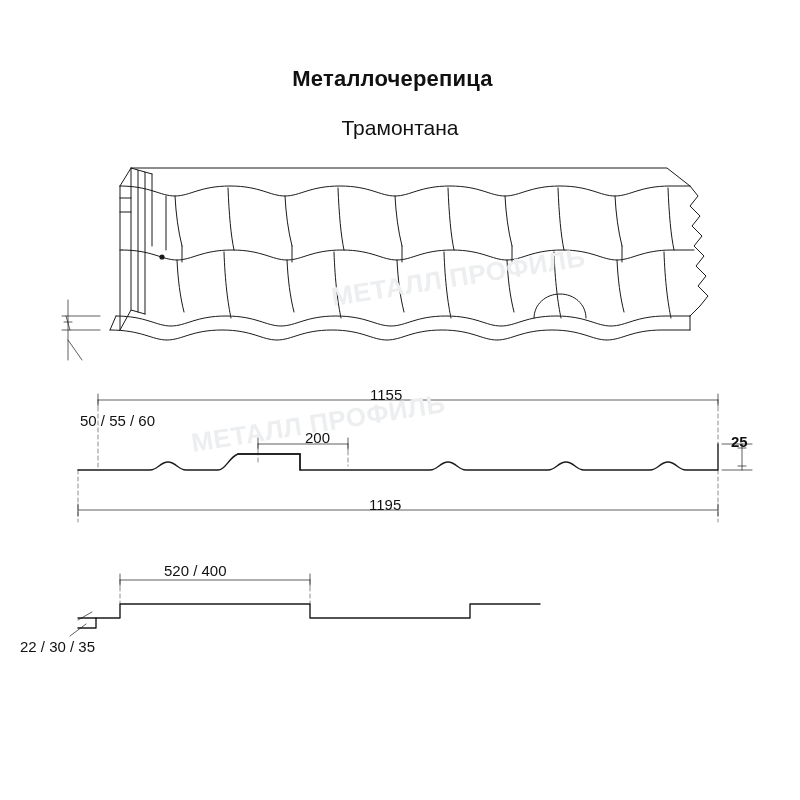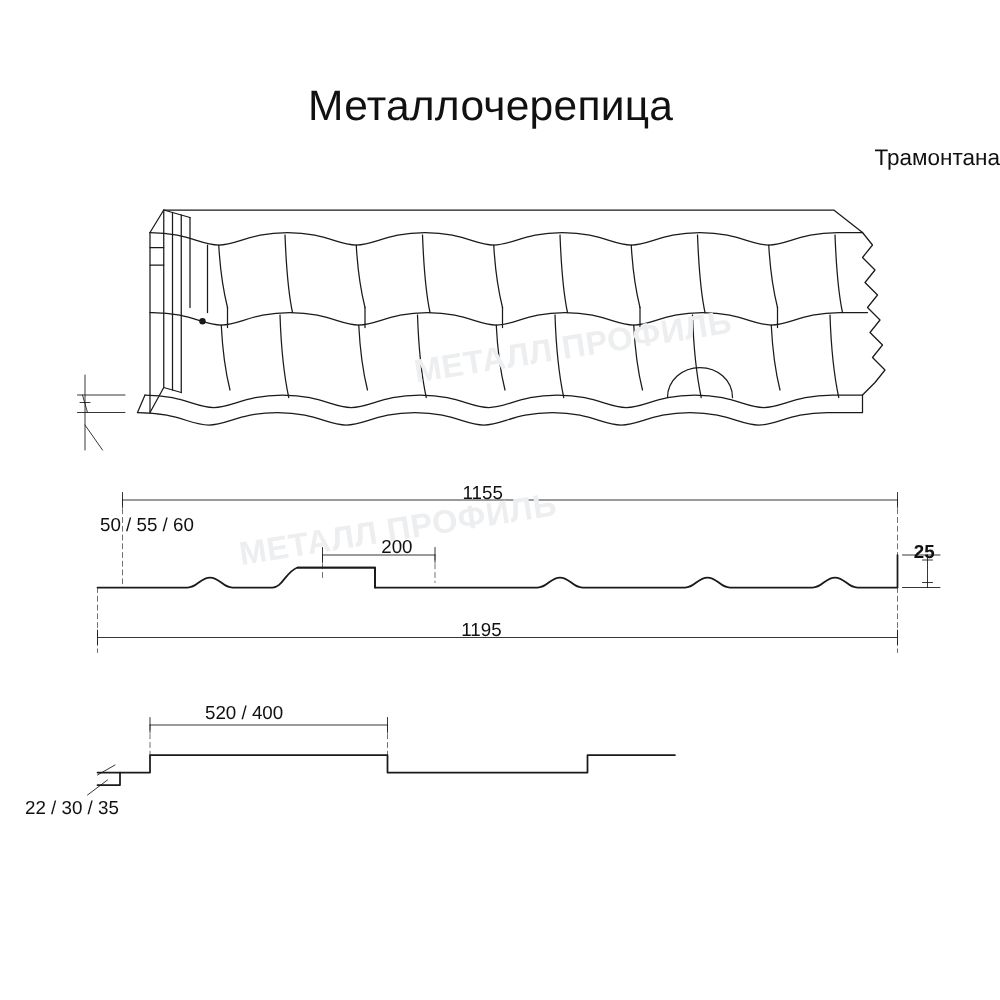--- a/index.html
+++ b/index.html
@@ -21,32 +21,32 @@
     left: 0;
     width: 800px;
     height: 800px;
   }
   .title-main {
     position: absolute;
     left: 0;
     top: 66px;
     width: 785px;
     text-align: center;
-    font-size: 34px;
-    font-weight: normal;
+    font-size: 22px;
+    font-weight: bold;
     letter-spacing: 0.2px;
     color: #111;
   }
   .title-sub {
     position: absolute;
     left: 0;
     top: 116px;
     width: 800px;
-    text-align: right;
-    font-size: 18px;
+    text-align: center;
+    font-size: 21px;
     color: #111;
   }
   .dim-label {
     position: absolute;
     font-size: 15px;
     color: #111;
     white-space: nowrap;
   }
   .wm {
     position: absolute;

